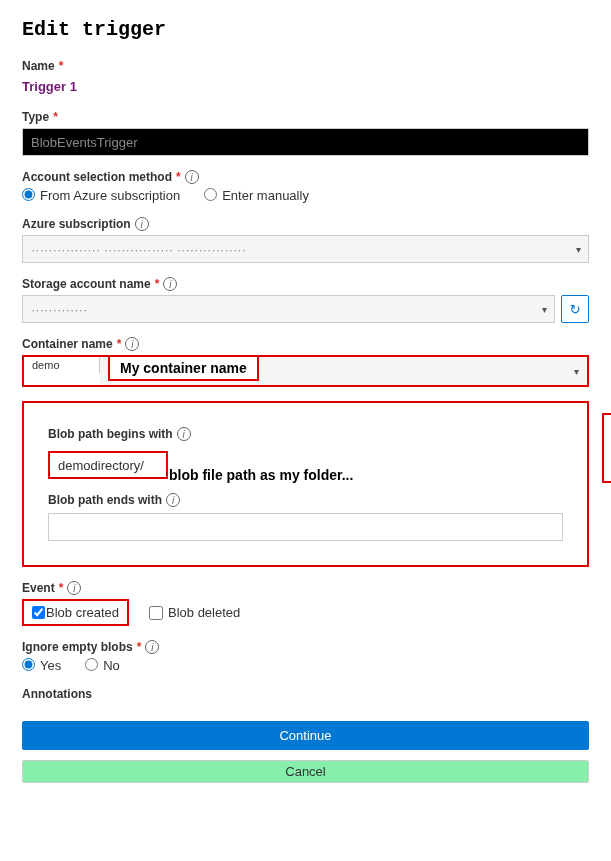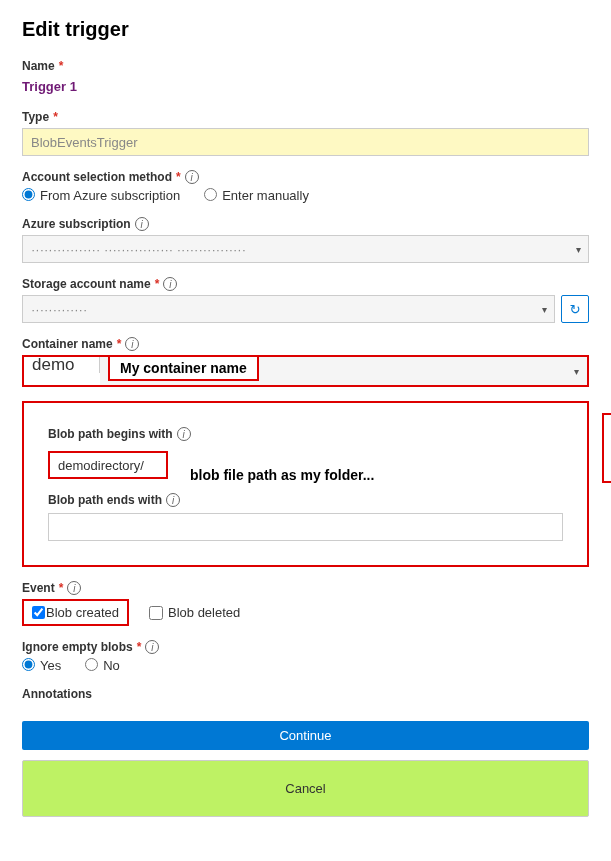--- a/index.html
+++ b/index.html
@@ -12,20 +12,21 @@
       min-height: 861px;
     }
     .page-container {
       padding: 18px 22px 24px 22px;
     }
     h1 {
       font-size: 20px;
       font-weight: 600;
       margin-bottom: 18px;
       color: #000;
+      font-family: Liberation Mono, monospace;
     }
     .field-group {
       margin-bottom: 14px;
       margin-top: 12px;
     }
     .field-label {
       font-size: 12px;
       font-weight: 600;
       margin-bottom: 4px;
       display: flex;
@@ -62,21 +63,21 @@
       height: 64px;
       resize: vertical;
     }
     .readonly-input {
       width: 100%;
       height: 28px;
       border: 1px solid #ccc;
       padding: 4px 8px;
       font-size: 13px;
       color: #888;
-      background: #fef9c3;
+      background: #000000;
       outline: none;
     }
     .select-refresh-wrapper {
       display: flex;
       align-items: center;
       gap: 6px;
     }
     .refresh-btn {
       width: 28px;
       height: 28px;
@@ -115,21 +116,21 @@
       font-size: 12px;
       font-weight: 600;
       margin-bottom: 6px;
       display: flex;
       align-items: center;
       gap: 4px;
     }
     .blob-path-begins-row {
       display: flex;
       align-items: center;
-      gap: 22px;
+      gap: 1px;
       margin-bottom: 10px;
     }
     .blob-path-input-highlighted {
       width: 120px;
       height: 28px;
       border: 2px solid #d00;
       padding: 4px 8px;
       font-size: 13px;
       color: #333;
       outline: none;
@@ -205,24 +206,24 @@
     .btn-primary {
       background: #0078d4;
       color: #fff;
       border: none;
       padding: 7px 20px;
       font-size: 13px;
       cursor: pointer;
       border-radius: 2px;
     }
     .btn-secondary {
-      background: #bef264;
+      background: #86efac;
       color: #333;
       border: 1px solid #ccc;
-      padding: 20px 20px;
+      padding: 3px 20px;
       font-size: 13px;
       cursor: pointer;
       border-radius: 2px;
     }
     .field-value-name {
       font-size: 13px;
       color: #701a75;
       padding: 2px 0;
       font-weight: bold;
     }
@@ -254,21 +255,21 @@
       display: flex;
       align-items: stretch;
       border: 2px solid #d00;
     }
     .container-full-row .left-input {
       width: 76px;
       height: 16px;
       border: none;
       border-right: 1px solid #ccc;
       padding: 4px 8px;
-      font-size: 17px;
+      font-size: 11px;
       color: #333;
       outline: none;
     }
     .container-full-row .right-part {
       flex: 1;
       position: relative;
       display: flex;
       align-items: center;
     }
     .container-full-row .right-part select {

